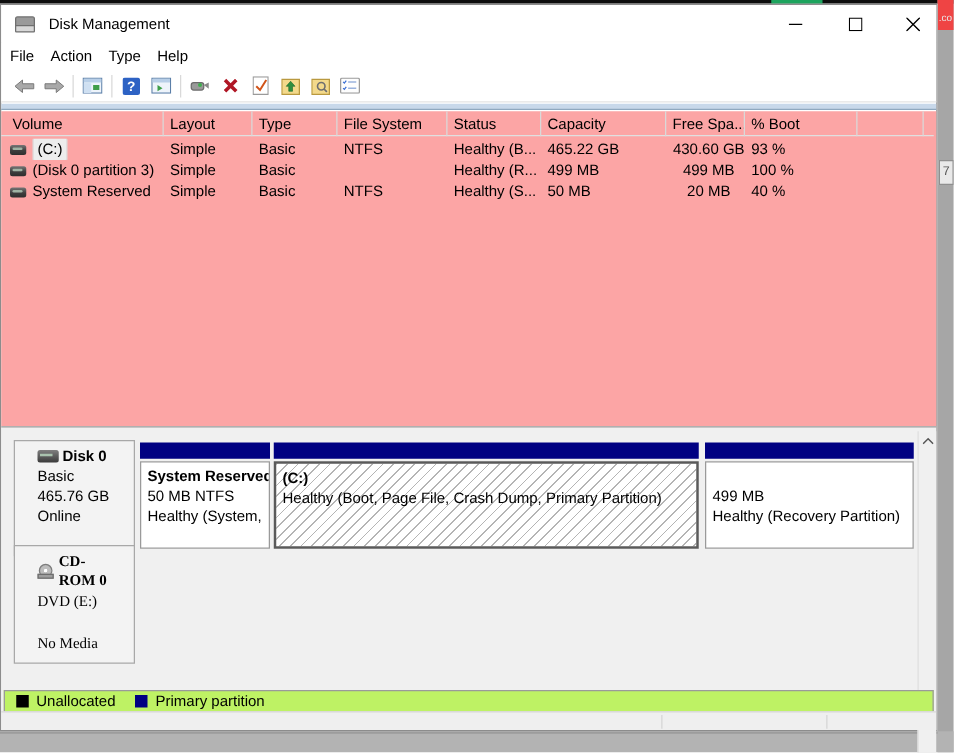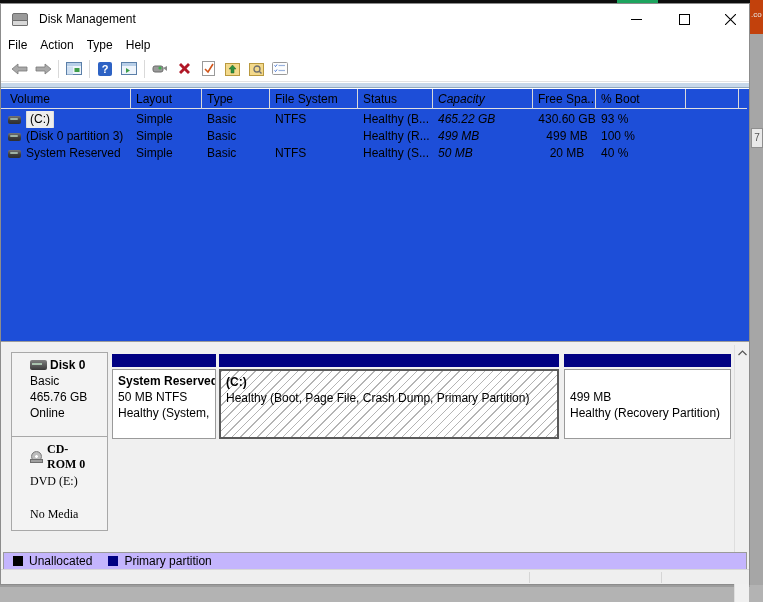--- a/index.html
+++ b/index.html
@@ -3,21 +3,21 @@
 <meta charset="utf-8">
 <style>
   * { margin:0; padding:0; box-sizing:border-box; }
   body { font-family: "Liberation Sans", sans-serif; width:763px; height:602px; overflow:hidden; background:#ffffff; }
   #screen { position:relative; width:763px; height:602px; background:#ffffff; overflow:hidden; }
 
   
   .top-black-bar { position:absolute; left:0; top:0; width:763px; height:3px; background:#0d0d0d; }
   .top-green-seg { position:absolute; left:617px; top:0; width:41px; height:3px; background:#1da45e; }
   .right-strip { position:absolute; left:750px; top:0; width:13px; height:602px; background:#a6a6a6; }
-  .right-strip-top { position:absolute; left:750px; top:0; width:13px; height:34px; background:#c2410c; color:#e8e8e8; font-size:8px; line-height:30px; overflow:hidden; padding-left:1px; }
+  .right-strip-top { position:absolute; left:750px; top:0; width:13px; height:24px; background:#ef4444; color:#e8e8e8; font-size:8px; line-height:30px; overflow:hidden; padding-left:1px; }
   .right-strip-box { position:absolute; left:751px; top:128px; width:12px; height:20px; background:#e9e9e9; border:1px solid #8f8f8f; color:#555; font-size:10px; text-align:center; line-height:18px; }
   .bottom-strip { position:absolute; left:0; top:585px; width:763px; height:17px; background:#b3b3b3; }
 
   
   .window { position:absolute; left:0; top:3px; width:750px; height:582px; background:#ffffff; border:1px solid #8c8c8c; box-shadow:0 2px 0 #9c9c9c; }
 
   
   .titlebar { position:absolute; left:0; top:0; width:100%; height:30px; background:#ffffff; }
   .title-icon { position:absolute; left:11px; top:9px; width:16px; height:13px; }
   .title-icon .drive-top { position:absolute; left:0; top:0; width:16px; height:8px; background:#9a9a9a; border-radius:2px 2px 0 0; border:1px solid #6f6f6f; }
@@ -32,24 +32,24 @@
 
   
   .toolbar { position:absolute; left:0; top:52px; width:100%; height:26px; background:#ffffff; border-bottom:1px solid #e3e3e3; display:flex; align-items:center; padding-left:6px; }
   .tbtn { width:24px; height:22px; display:flex; align-items:center; justify-content:center; }
   .tsep { width:1px; height:18px; background:#d9d9d9; margin:0 3px; }
 
   
   .blue-band { position:absolute; left:0; top:79px; width:100%; height:5px; background:#c8d8ea; border-bottom:1px solid #8fa8bf; }
 
   
-  .vol-list { position:absolute; left:0; top:85px; width:748px; height:252px; background:#1d4ed8; }
+  .vol-list { position:absolute; left:0; top:85px; width:748px; height:252px; background:#fca5a5; }
   .vl-header { position:absolute; left:0; top:0; height:20px; display:flex; width:746px; border-bottom:1px solid #e0e0e0; }
   .vl-h { font-size:12px; color:#000; border-right:1px solid #d9d9d9; padding:3px 0 0 5px; height:20px; white-space:nowrap; overflow:hidden; }
-  .c0{width:130px; padding-left:9px;} .c1{width:71px;} .c2{width:68px;} .c3{width:88px;} .c4{width:75px;} .c5{width:100px;font-style:italic;} .c6{width:63px;text-align:center;} .c7{width:90px;} .c8{width:53px;}
+  .c0{width:130px; padding-left:9px;} .c1{width:71px;} .c2{width:68px;} .c3{width:88px;} .c4{width:75px;} .c5{width:100px;} .c6{width:63px;text-align:center;} .c7{width:90px;} .c8{width:53px;}
   .vl-row { position:absolute; left:0; height:17px; display:flex; width:746px; align-items:center; }
   .vl-c { font-size:12px; color:#000; padding-left:5px; white-space:nowrap; overflow:hidden; height:17px; line-height:17px; }
   .vl-c.c0 { padding-left:7px; display:flex; align-items:center; gap:5px; }
   .disk-mini { width:13px; height:8px; background:linear-gradient(#777 0%, #3d3d3d 55%, #2e2e2e 100%); border-radius:2px; flex:0 0 auto; position:relative; }
   .disk-mini:after { content:""; position:absolute; left:2px; top:2px; width:8px; height:2px; background:#9fb3a4; border-radius:1px; }
   .vol-label-sel { background:#ededed; border:1px solid #dcdcdc; border-radius:2px; padding:0 3px; }
 
   
   .bottom-pane { position:absolute; left:0; top:337px; width:748px; height:228px; background:#f0f0f0; border-top:1px solid #9b9b9b; }
 
@@ -67,21 +67,21 @@
   .part-body { position:absolute; left:0; top:15px; width:100%; bottom:0; background:#ffffff; border:1px solid #9a9a9a; padding:3px 5px; overflow:hidden; }
   .part-body.hatched { border:2px solid #5a5a5a; background-image:repeating-linear-gradient(135deg, rgba(90,90,90,0.45) 0 1px, transparent 1px 6px); }
   .p-line { font-size:12px; line-height:16px; color:#000; white-space:nowrap; }
   .p-title { font-weight:bold; }
 
   
   .vscroll { position:absolute; left:733px; top:3px; width:15px; height:544px; background:#f0f0f0; border-left:1px solid #dedede; }
   .vs-arrow { position:absolute; left:0; width:15px; height:15px; display:flex; align-items:center; justify-content:center; }
 
   
-  .legend { position:absolute; left:2px; top:210px; width:744px; height:18px; background:#c4b5fd; border:1px solid #9a9a9a; display:flex; align-items:center; padding-left:9px; gap:6px; }
+  .legend { position:absolute; left:2px; top:210px; width:744px; height:18px; background:#bef264; border:1px solid #9a9a9a; display:flex; align-items:center; padding-left:9px; gap:6px; }
   .lg-sq { width:10px; height:10px; flex:0 0 auto; }
   .lg-label { font-size:12px; color:#000; margin-right:10px; }
 
   
   .statusbar { position:absolute; left:0; top:565px; width:748px; height:15px; background:#efefef; border-top:1px solid #d8d8d8; }
   .sb-sep { position:absolute; top:2px; width:1px; height:11px; background:#d5d5d5; }
 
   svg { display:block; }
 </style>
 </head>

